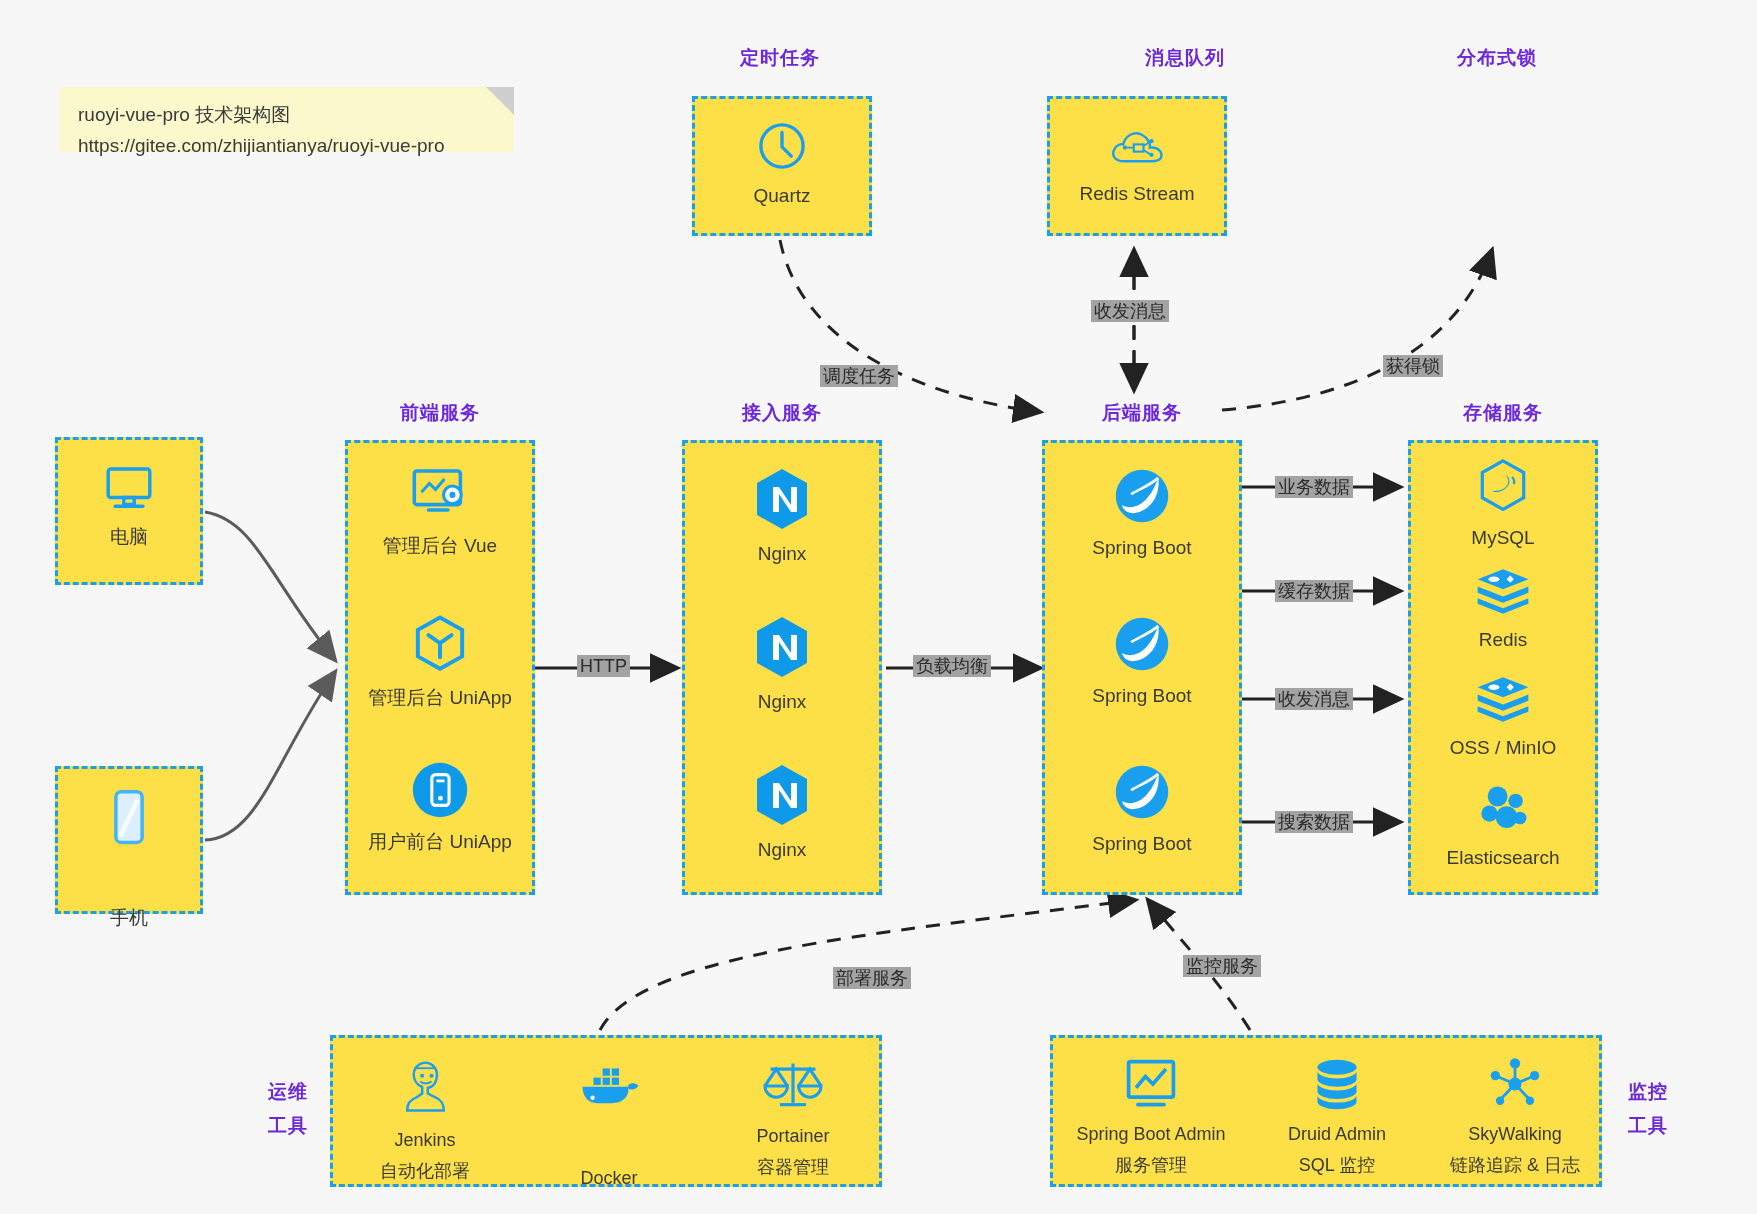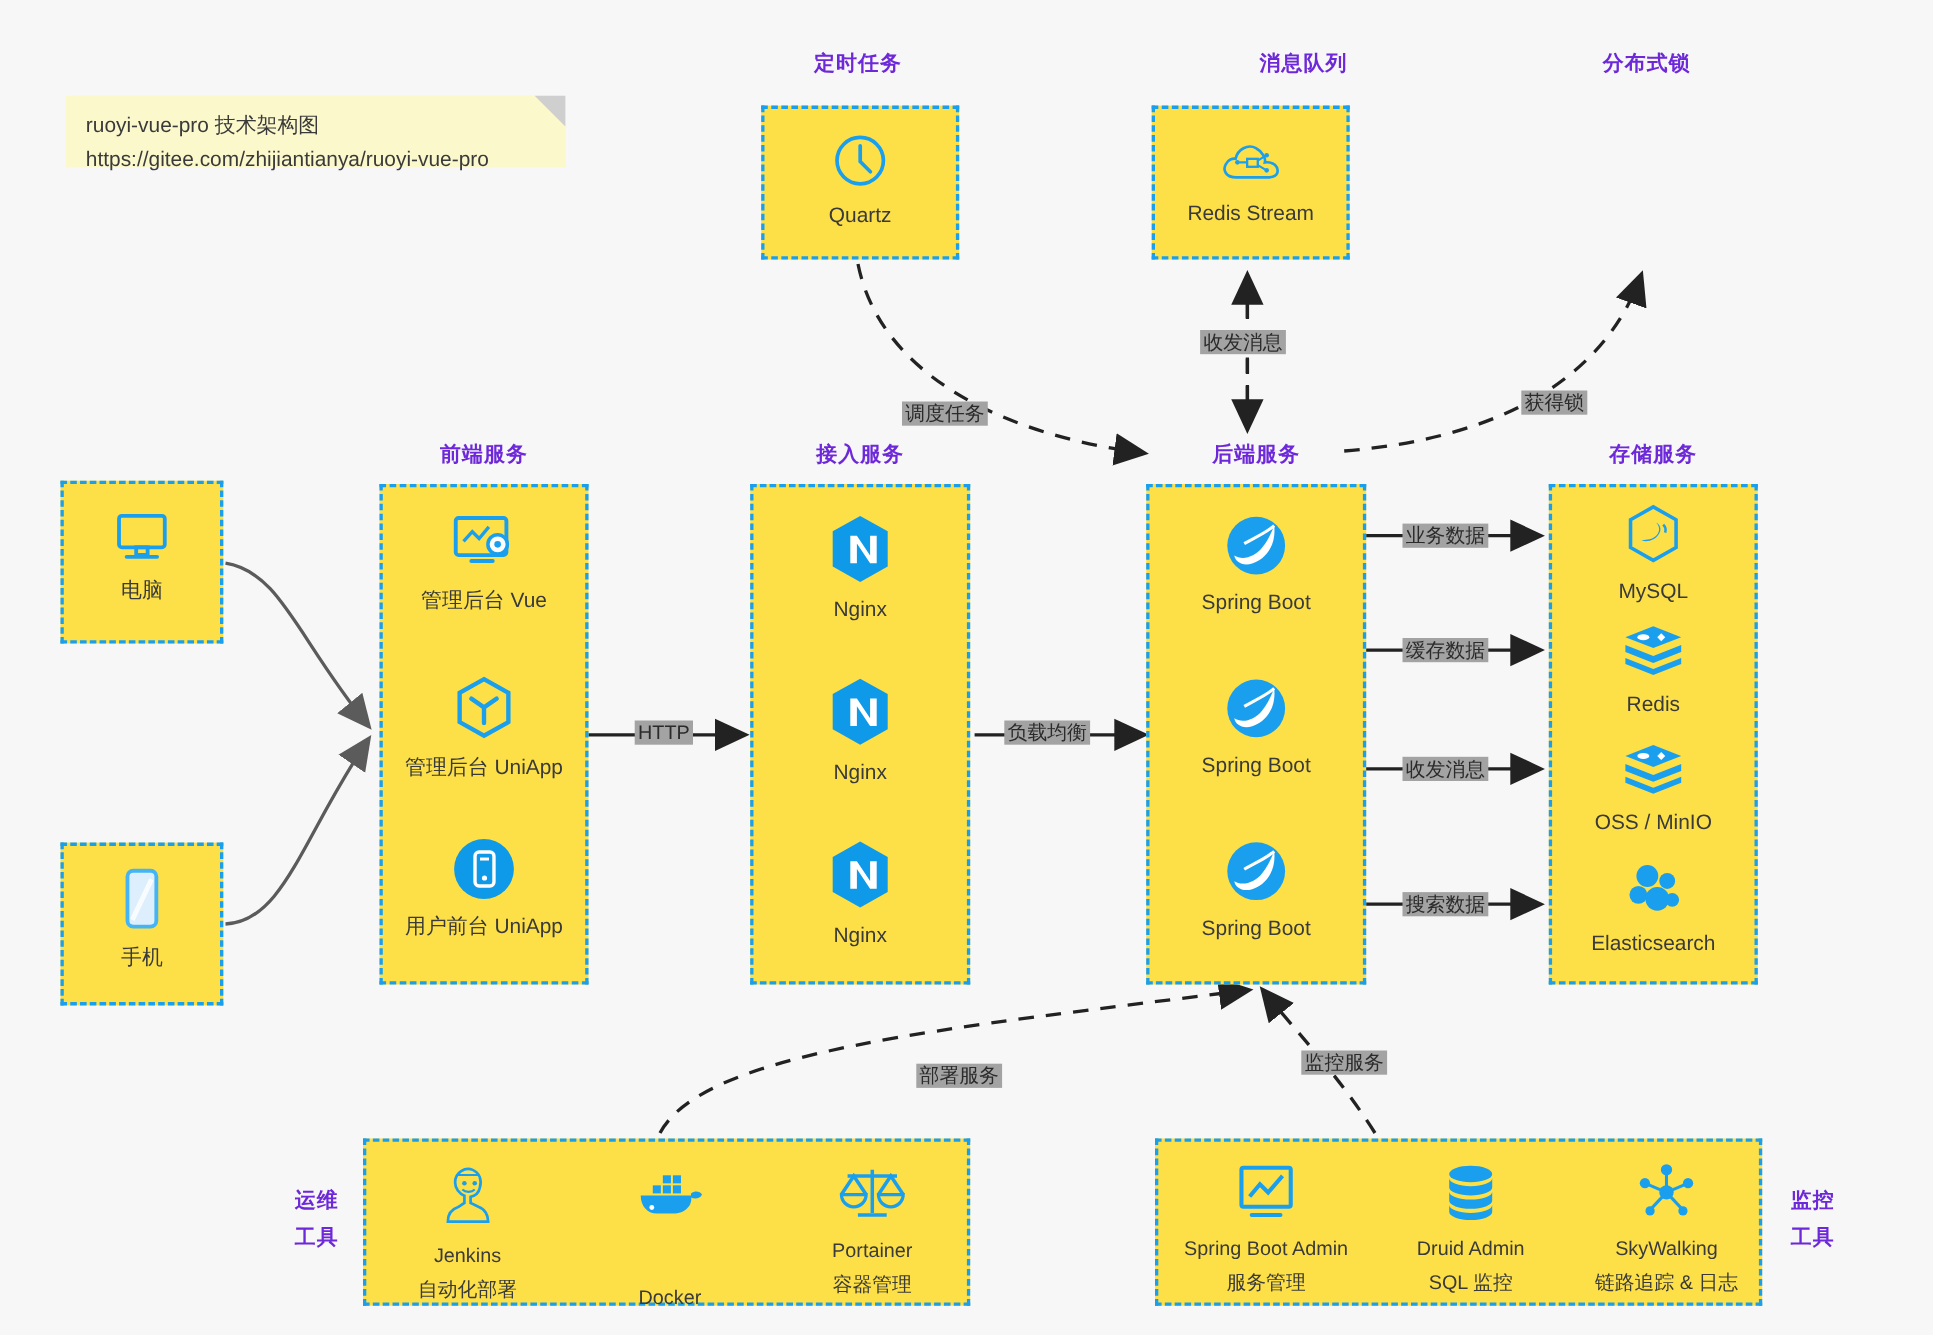--- a/index.html
+++ b/index.html
@@ -139,21 +139,21 @@
           <rect x="8" y="8" width="48" height="33" rx="3" fill="none" stroke="#1a9fef" stroke-width="4"></rect>
           <rect x="26" y="41" width="12" height="8" fill="none" stroke="#1a9fef" stroke-width="4"></rect>
           <rect x="14" y="49" width="36" height="4" rx="2" fill="#1a9fef"></rect>
         </svg>
       </span>
       <span class="cap">电脑</span>
     </div>
   </div>
 
   <div class="dbox" style="left:55px;top:766px;width:148px;height:148px;">
-    <div class="cell" style="top:18px;">
+    <div class="cell" style="top:18px;gap:48px;">
       <span class="ico">
         <svg width="42" height="60" viewBox="0 0 48 68">
           <rect x="9" y="5" width="30" height="58" rx="6" fill="#ddeffc" stroke="#45b4f5" stroke-width="4"></rect>
           <path d="M14 56 L34 14" stroke="#ffffff" stroke-width="5" opacity=".85"></path>
         </svg>
       </span>
       <span class="cap">手机</span>
     </div>
   </div>
 

